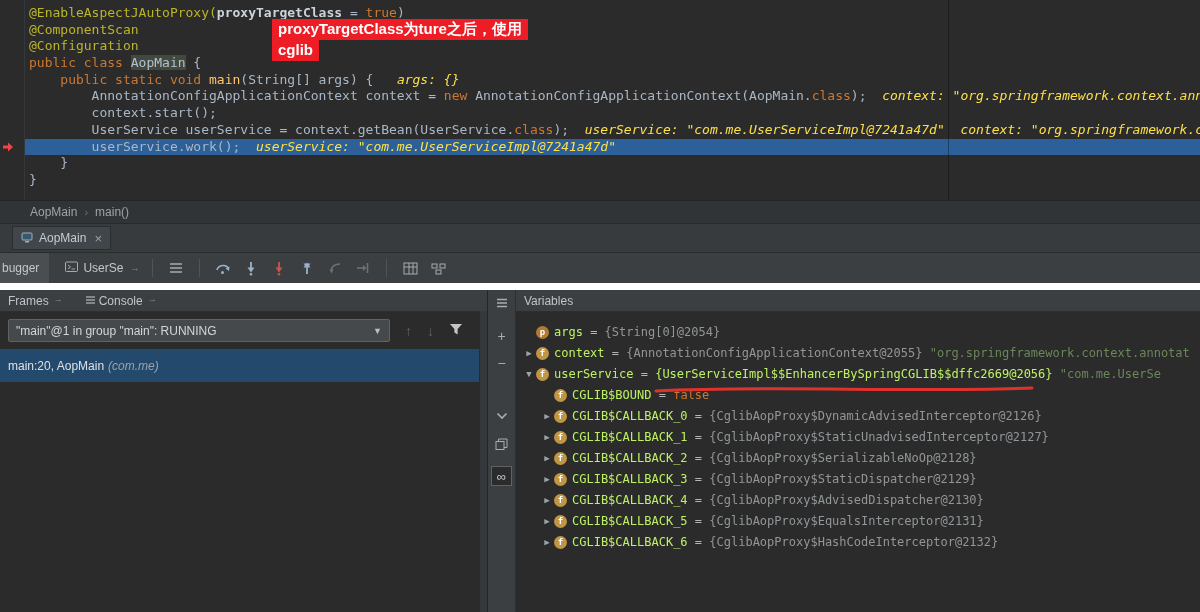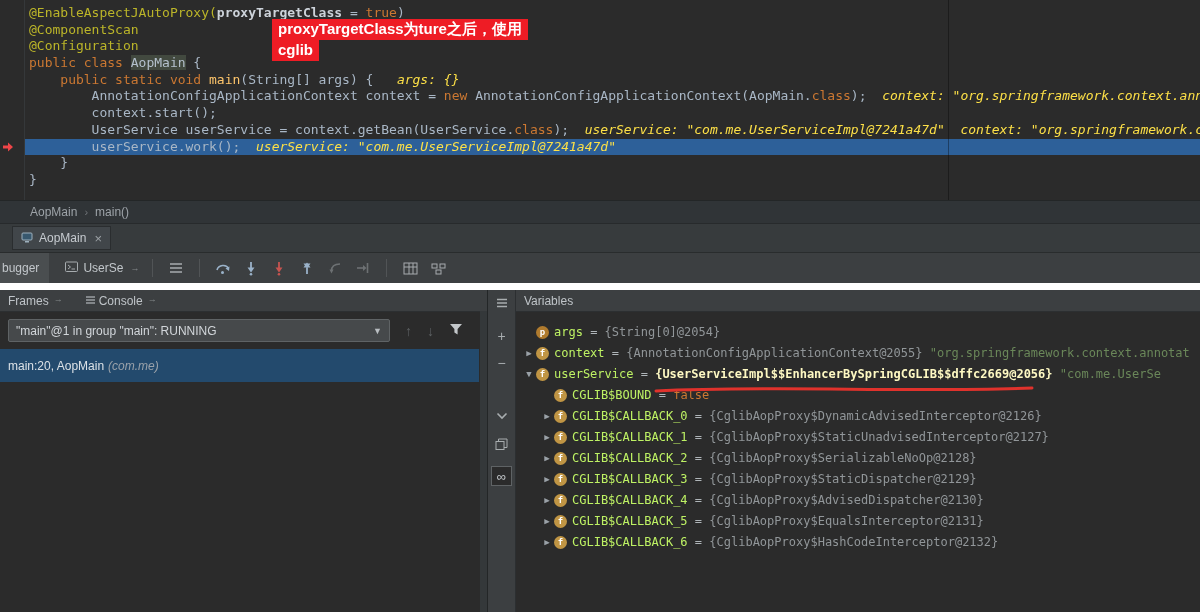--- a/index.html
+++ b/index.html
@@ -68,21 +68,21 @@
   .vrow{height:21px;display:flex;align-items:center;white-space:pre;overflow:hidden;}
   .tri{flex:none;width:14px;text-align:center;color:#9aa1a7;font-size:9px;}
   .vicon{flex:none;width:13px;height:13px;border-radius:50%;margin-right:5px;text-align:center;
          font:bold 9px/13px "DejaVu Sans Mono",monospace;color:#fff;}
   .picon{background:#b07b2e;}
   .ficon{background:#c09544;}
   .vname{color:#bef264;}
   .veq{color:#b0b6ba;}
   .vval{color:#919699;}
   .vkw{color:#cc7832;}
-  .vhl{color:#fef9c3;font-weight:bold;}
+  .vhl{color:#bef264;}
   .vstr{color:#6a8759;}
   #red-underline{position:absolute;left:138px;top:68px;z-index:5;}
 </style>
 </head>
 <body>
 
 <div id="app">
 
   <div id="editor">
     <div id="gutter">

